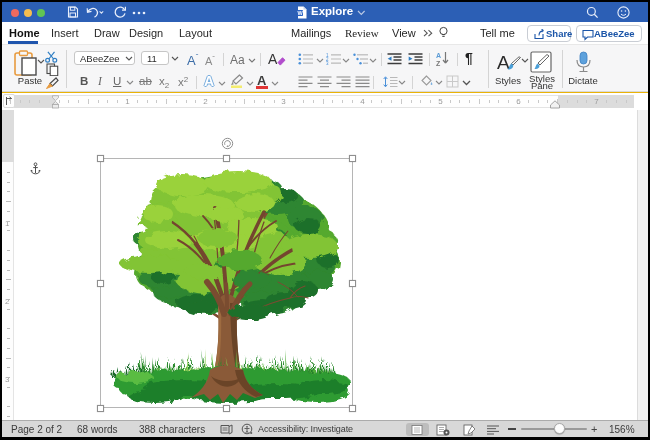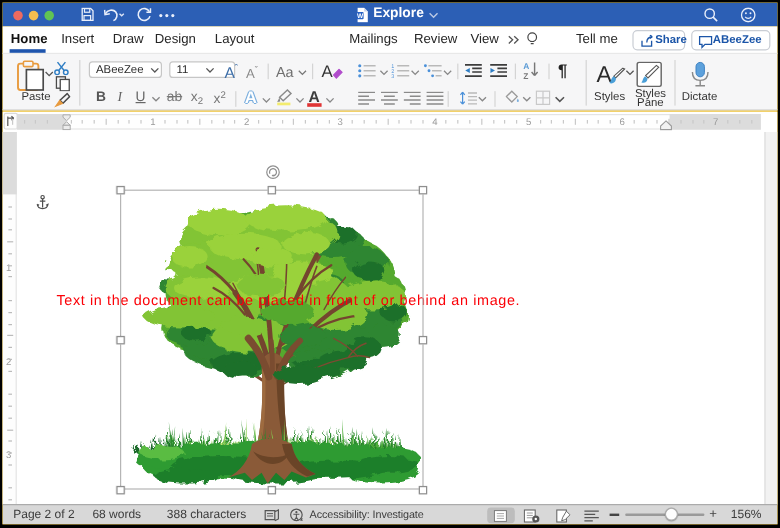--- a/index.html
+++ b/index.html
@@ -91,21 +91,21 @@
   </div>
 
   <div class="tabrow">
     <div class="tab active" style="left:7px;">Home</div>
     <div class="abs" style="left:6px;top:19px;width:30px;height:2.5px;background:#1f55ad;"></div>
     <div class="tab" style="left:49px;">Insert</div>
     <div class="tab" style="left:92px;">Draw</div>
     <div class="tab" style="left:127px;">Design</div>
     <div class="tab" style="left:177px;">Layout</div>
     <div class="tab" style="left:289px;">Mailings</div>
-    <div class="tab" style="left:343px;">Review</div>
+    <div class="tab" style="left:343px;font-family:Liberation Serif, serif;">Review</div>
     <div class="tab" style="left:390px;">View</div>
     <svg class="abs" style="left:421px;top:7px;" width="12" height="9" viewBox="0 0 12 9">
       <path d="M1 1.2 l3.2 3 L1 7.2 M5.5 1.2 l3.2 3 L5.5 7.2" fill="none" stroke="#555" stroke-width="1.1"></path>
     </svg>
     <svg class="abs" style="left:436px;top:4px;" width="11" height="15" viewBox="0 0 11 15">
       <circle cx="5.5" cy="5" r="3.6" fill="none" stroke="#444" stroke-width="1"></circle>
       <path d="M4 8.6 h3 M4.3 10.4 h2.4" stroke="#444" stroke-width="1"></path>
     </svg>
     <div class="tab" style="left:450px;margin-left:28px;">Tell me</div>
 
@@ -167,21 +167,21 @@
       <path d="M5 6.5 L1.5 11.5 L7.5 9" fill="#e89b3f" stroke="#e89b3f" stroke-width="1"></path>
     </svg>
 
     <div class="abs" style="left:72px;top:6px;width:61px;height:14px;background:#fff;border:1px solid #c6c6c6;border-radius:3px;">
       <div class="abs" style="left:5px;top:1px;font-size:9.5px;color:#2b2b2b;">ABeeZee</div>
       <svg class="abs" style="left:50px;top:4px;" width="8" height="6" viewBox="0 0 8 6">
           <path d="M1 1 l3 3 l3-3" fill="none" stroke="#555" stroke-width="1.1"></path>
         </svg>
     </div>
 
-    <div class="abs" style="left:139px;top:6px;width:55px;height:14px;background:#fff;border:1px solid #c6c6c6;border-radius:3px;">
+    <div class="abs" style="left:139px;top:6px;width:28px;height:14px;background:#fff;border:1px solid #c6c6c6;border-radius:3px;">
       <div class="abs" style="left:5px;top:1px;font-size:9.5px;color:#2b2b2b;">11</div>
       <svg class="abs" style="left:29px;top:4px;" width="8" height="6" viewBox="0 0 8 6">
           <path d="M1 1 l3 3 l3-3" fill="none" stroke="#555" stroke-width="1.1"></path>
         </svg>
     </div>
 
     <div class="glyph" style="left:185px;top:7px;font-size:13px;color:#3d6ea8;">A<span style="font-size:8px;vertical-align:6px;">ˆ</span></div>
     <div class="glyph" style="left:203px;top:9px;font-size:11px;color:#8a8a8a;">A<span style="font-size:8px;vertical-align:4px;">ˇ</span></div>
 
     <div class="glyph" style="left:228px;top:8px;font-size:12px;color:#6f6f6f;">Aa</div>
@@ -644,21 +644,20 @@
           <ellipse cx="224" cy="237" rx="25" ry="7"></ellipse>
           <ellipse cx="55" cy="247" rx="26" ry="6"></ellipse>
         </g>
     <g>
 <path d="M110 220 C108 233 100 243 90 248 L104 244 L110 250 L118 244 L123 253 L130 244 L137 250 L143 243 L155 248 L163 245 C151 239 145 231 143 220 C132 214 119 214 110 220 Z" fill="#8a5a38"></path>
 <path d="M135 220 C137 233 145 242 156 247 L163 245 C151 239 145 231 143 220 Z" fill="#6a4427"></path>
 <path d="M111 226 C118 232 134 233 142 227 C135 240 119 240 111 226 Z" fill="#6a4427"></path>
 </g>
     </svg>
 
-    <div class="abs" style="left:45px;top:133px;font-size:12px;color:#fb0007;white-space:nowrap;letter-spacing:0.53px;">Text in the document can be placed in front of or behind an image.</div>
 
     <div class="abs" style="left:98px;top:48px;width:253px;height:250px;border:1px solid #b5b5b5;"></div>
 
     <div class="abs" style="left:95px;top:45px;width:7px;height:7px;background:#fff;border:1px solid #8f8f8f;box-shadow:0 0 1px rgba(0,0,0,0.25);"></div>
     <div class="abs" style="left:221px;top:45px;width:7px;height:7px;background:#fff;border:1px solid #8f8f8f;box-shadow:0 0 1px rgba(0,0,0,0.25);"></div>
     <div class="abs" style="left:347px;top:45px;width:7px;height:7px;background:#fff;border:1px solid #8f8f8f;box-shadow:0 0 1px rgba(0,0,0,0.25);"></div>
     <div class="abs" style="left:95px;top:170px;width:7px;height:7px;background:#fff;border:1px solid #8f8f8f;box-shadow:0 0 1px rgba(0,0,0,0.25);"></div>
     <div class="abs" style="left:347px;top:170px;width:7px;height:7px;background:#fff;border:1px solid #8f8f8f;box-shadow:0 0 1px rgba(0,0,0,0.25);"></div>
     <div class="abs" style="left:95px;top:295px;width:7px;height:7px;background:#fff;border:1px solid #8f8f8f;box-shadow:0 0 1px rgba(0,0,0,0.25);"></div>
     <div class="abs" style="left:221px;top:295px;width:7px;height:7px;background:#fff;border:1px solid #8f8f8f;box-shadow:0 0 1px rgba(0,0,0,0.25);"></div>

